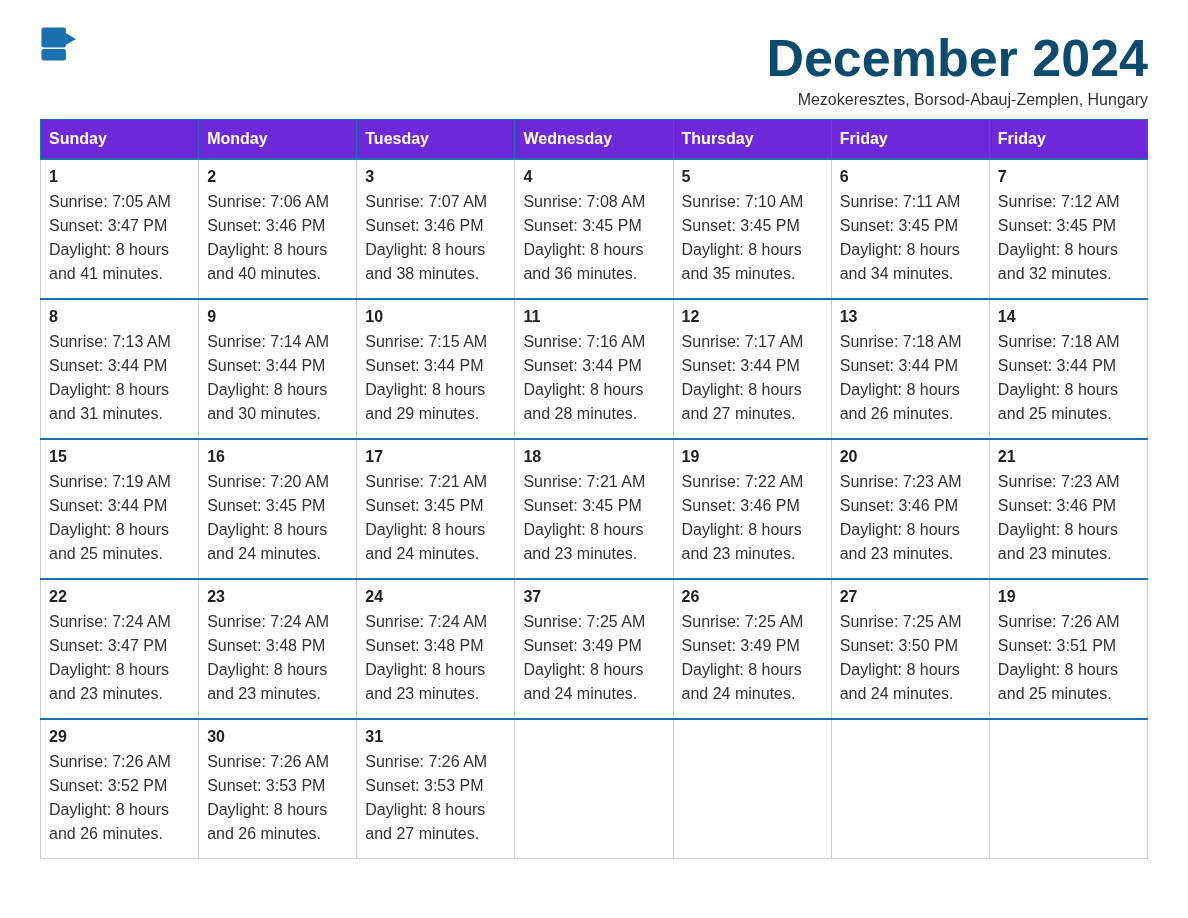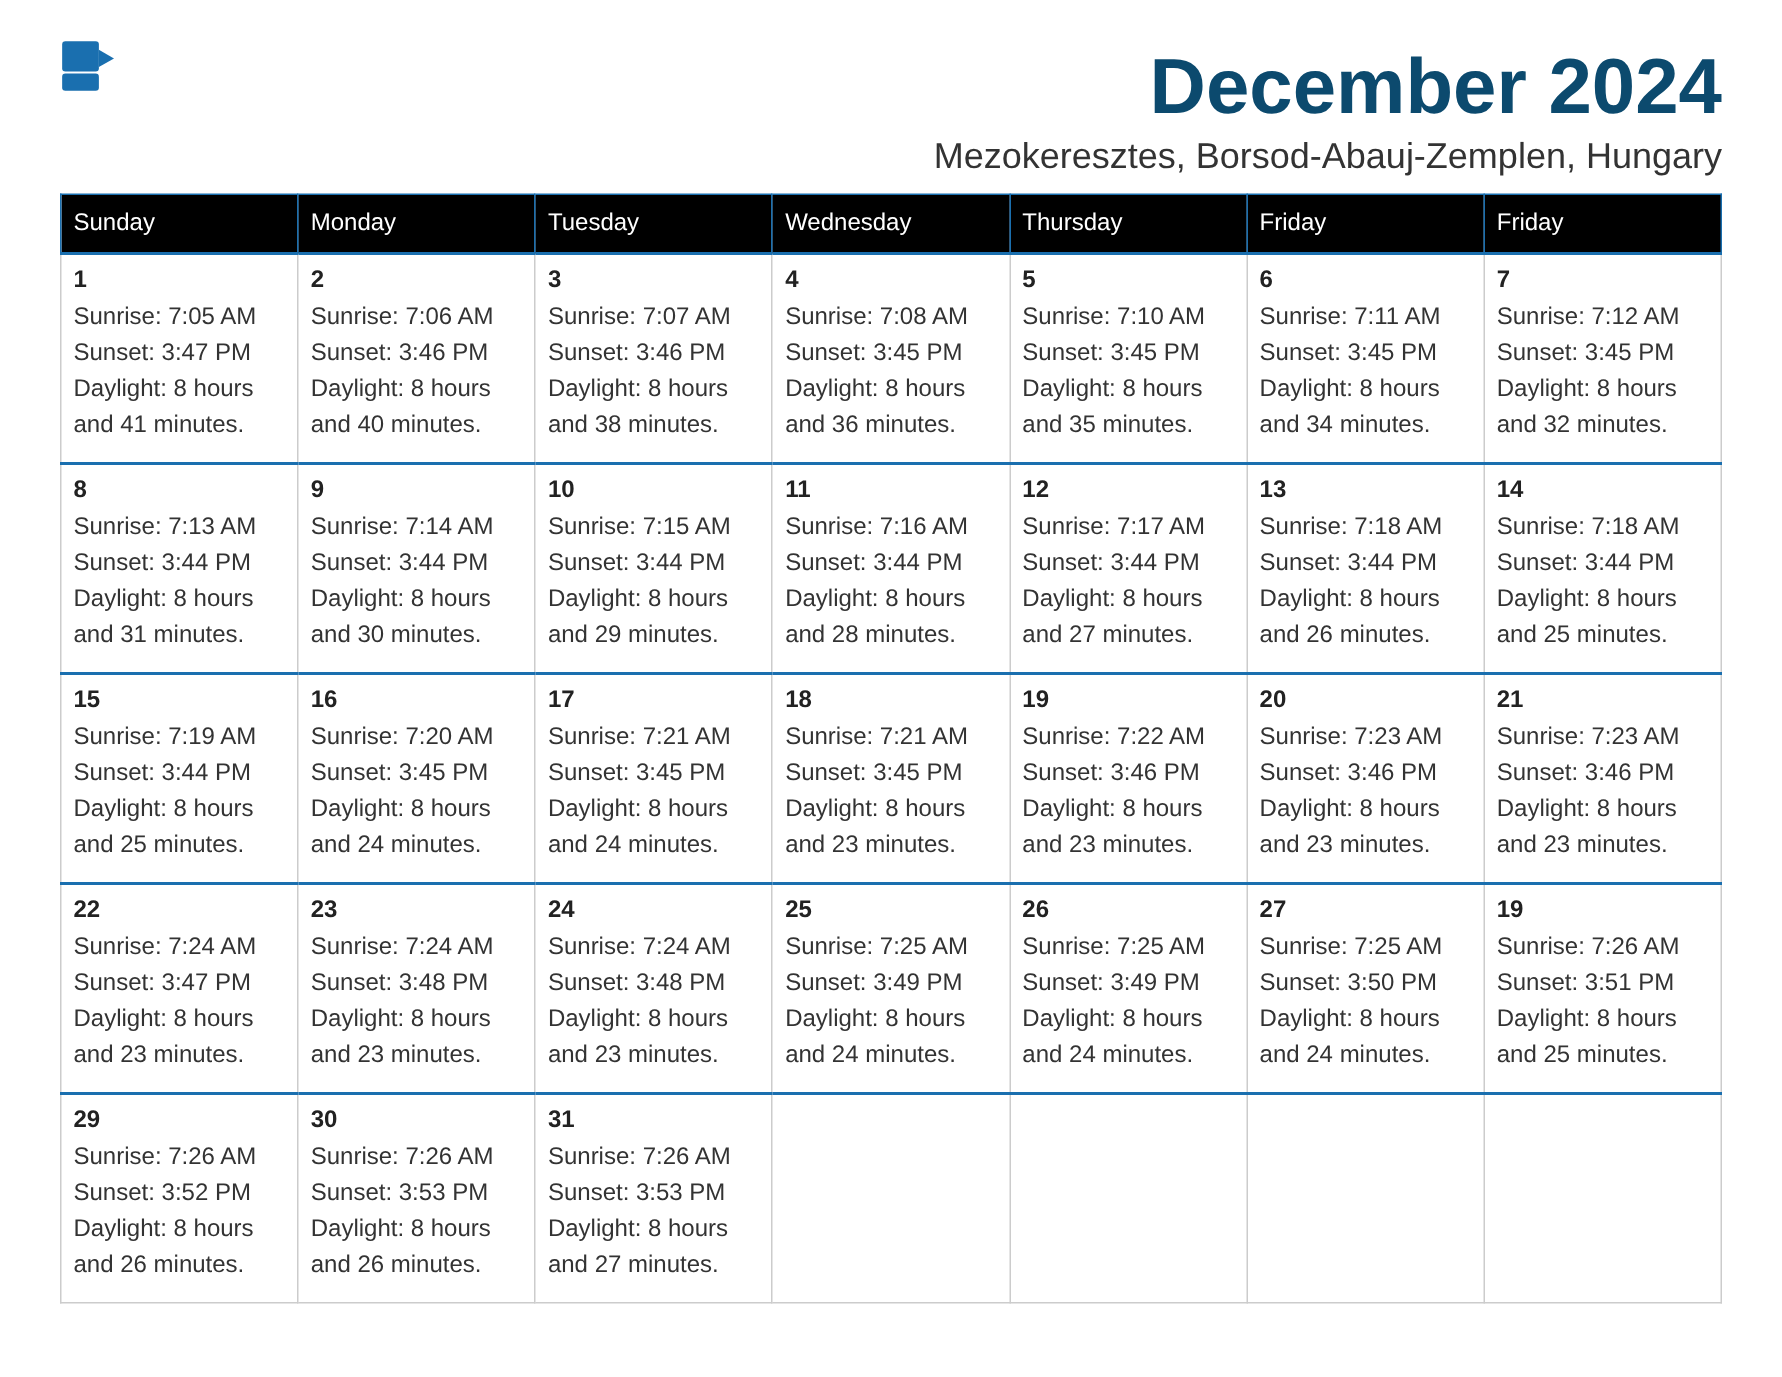--- a/index.html
+++ b/index.html
@@ -38,35 +38,35 @@
     .title-area {
       text-align: right;
     }
     .month-title {
       font-size: 52px;
       font-weight: bold;
       color: #0c4a6e;
       line-height: 1.1;
     }
     .subtitle {
-      font-size: 24px;
+      font-size: 16px;
       color: #333;
       margin-top: 4px;
     }
     .calendar {
       width: 100%;
       border-collapse: collapse;
       margin-top: 10px;
     }
     .calendar th {
-      background-color: #000000;
+      background-color: #6d28d9;
       color: #fff;
       padding: 10px 8px;
       font-size: 16px;
-      font-weight: normal;
+      font-weight: bold;
       text-align: left;
       border: 1px solid #1a6faf;
     }
     .calendar td {
       vertical-align: top;
       padding: 8px 8px 12px 8px;
       border: 1px solid #ccc;
       width: 14.28%;
       min-height: 100px;
     }
@@ -311,21 +311,21 @@
       </td>
         <td>
         <span class="day-number">24</span>
         <div class="day-info">
           Sunrise: 7:24 AM<br>
           Sunset: 3:48 PM<br>
           Daylight: 8 hours and 23 minutes.
         </div>
       </td>
         <td>
-        <span class="day-number">25</span>
+        <span class="day-number">37</span>
         <div class="day-info">
           Sunrise: 7:25 AM<br>
           Sunset: 3:49 PM<br>
           Daylight: 8 hours and 24 minutes.
         </div>
       </td>
         <td>
         <span class="day-number">26</span>
         <div class="day-info">
           Sunrise: 7:25 AM<br>

